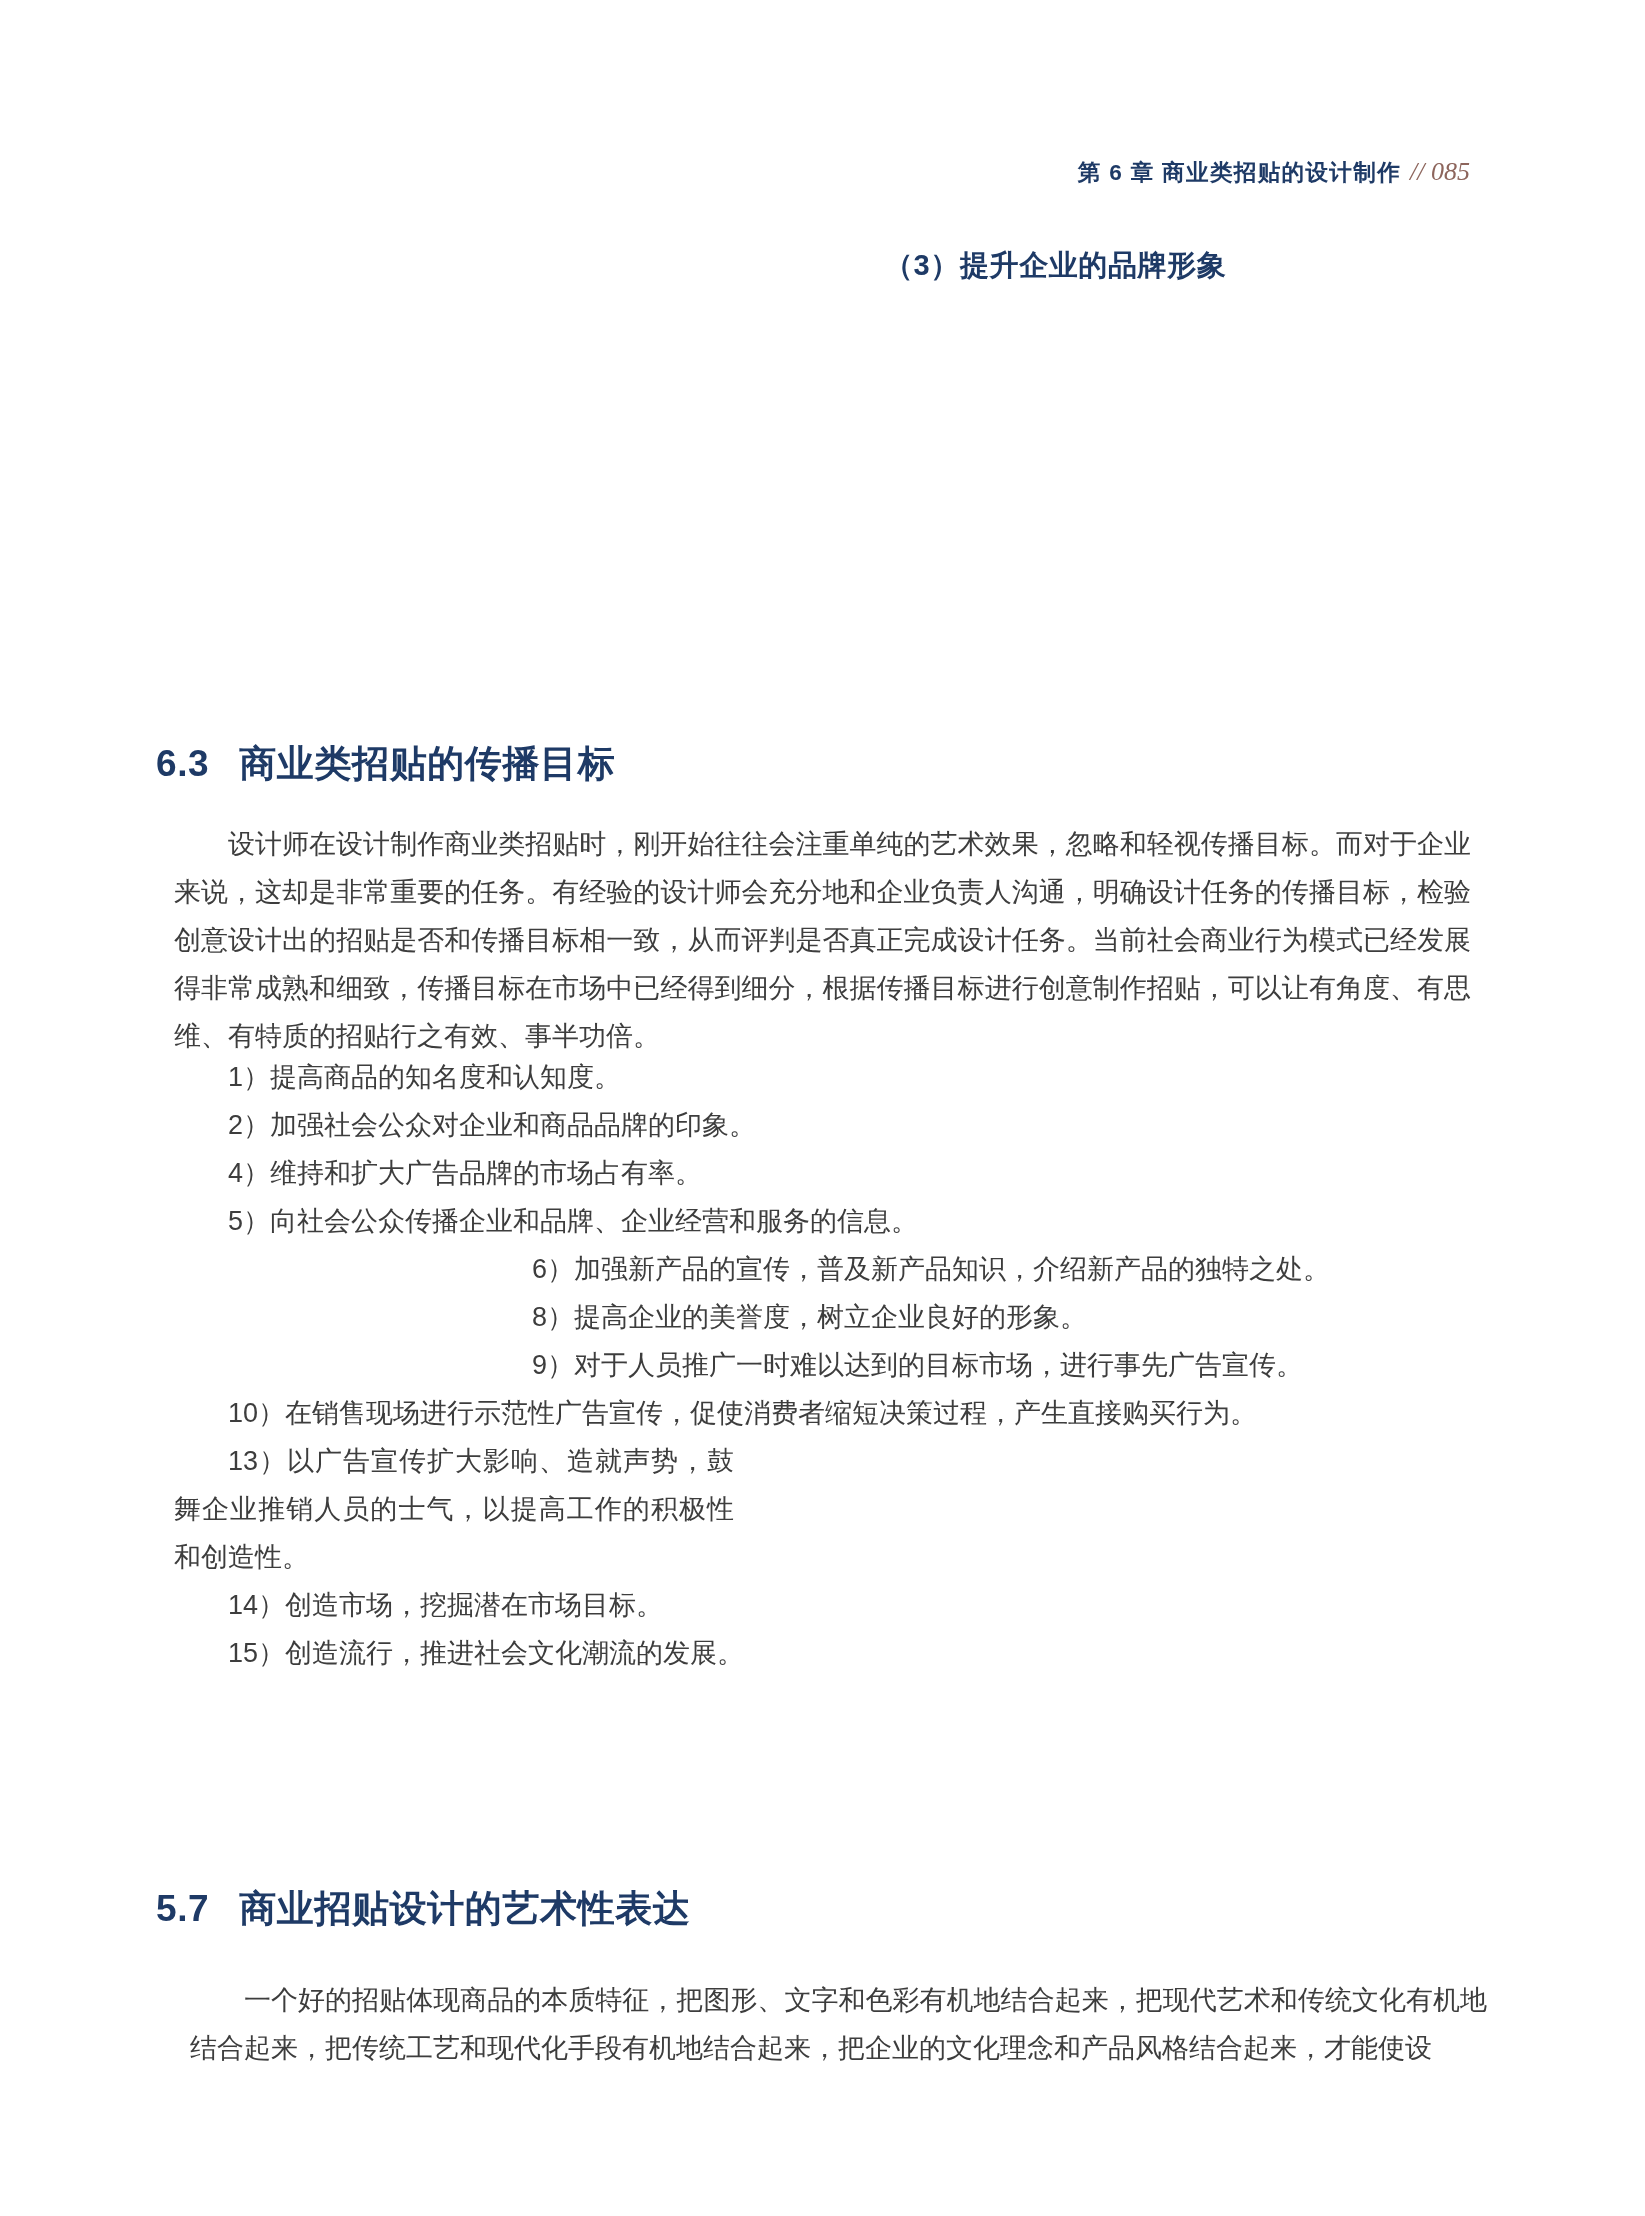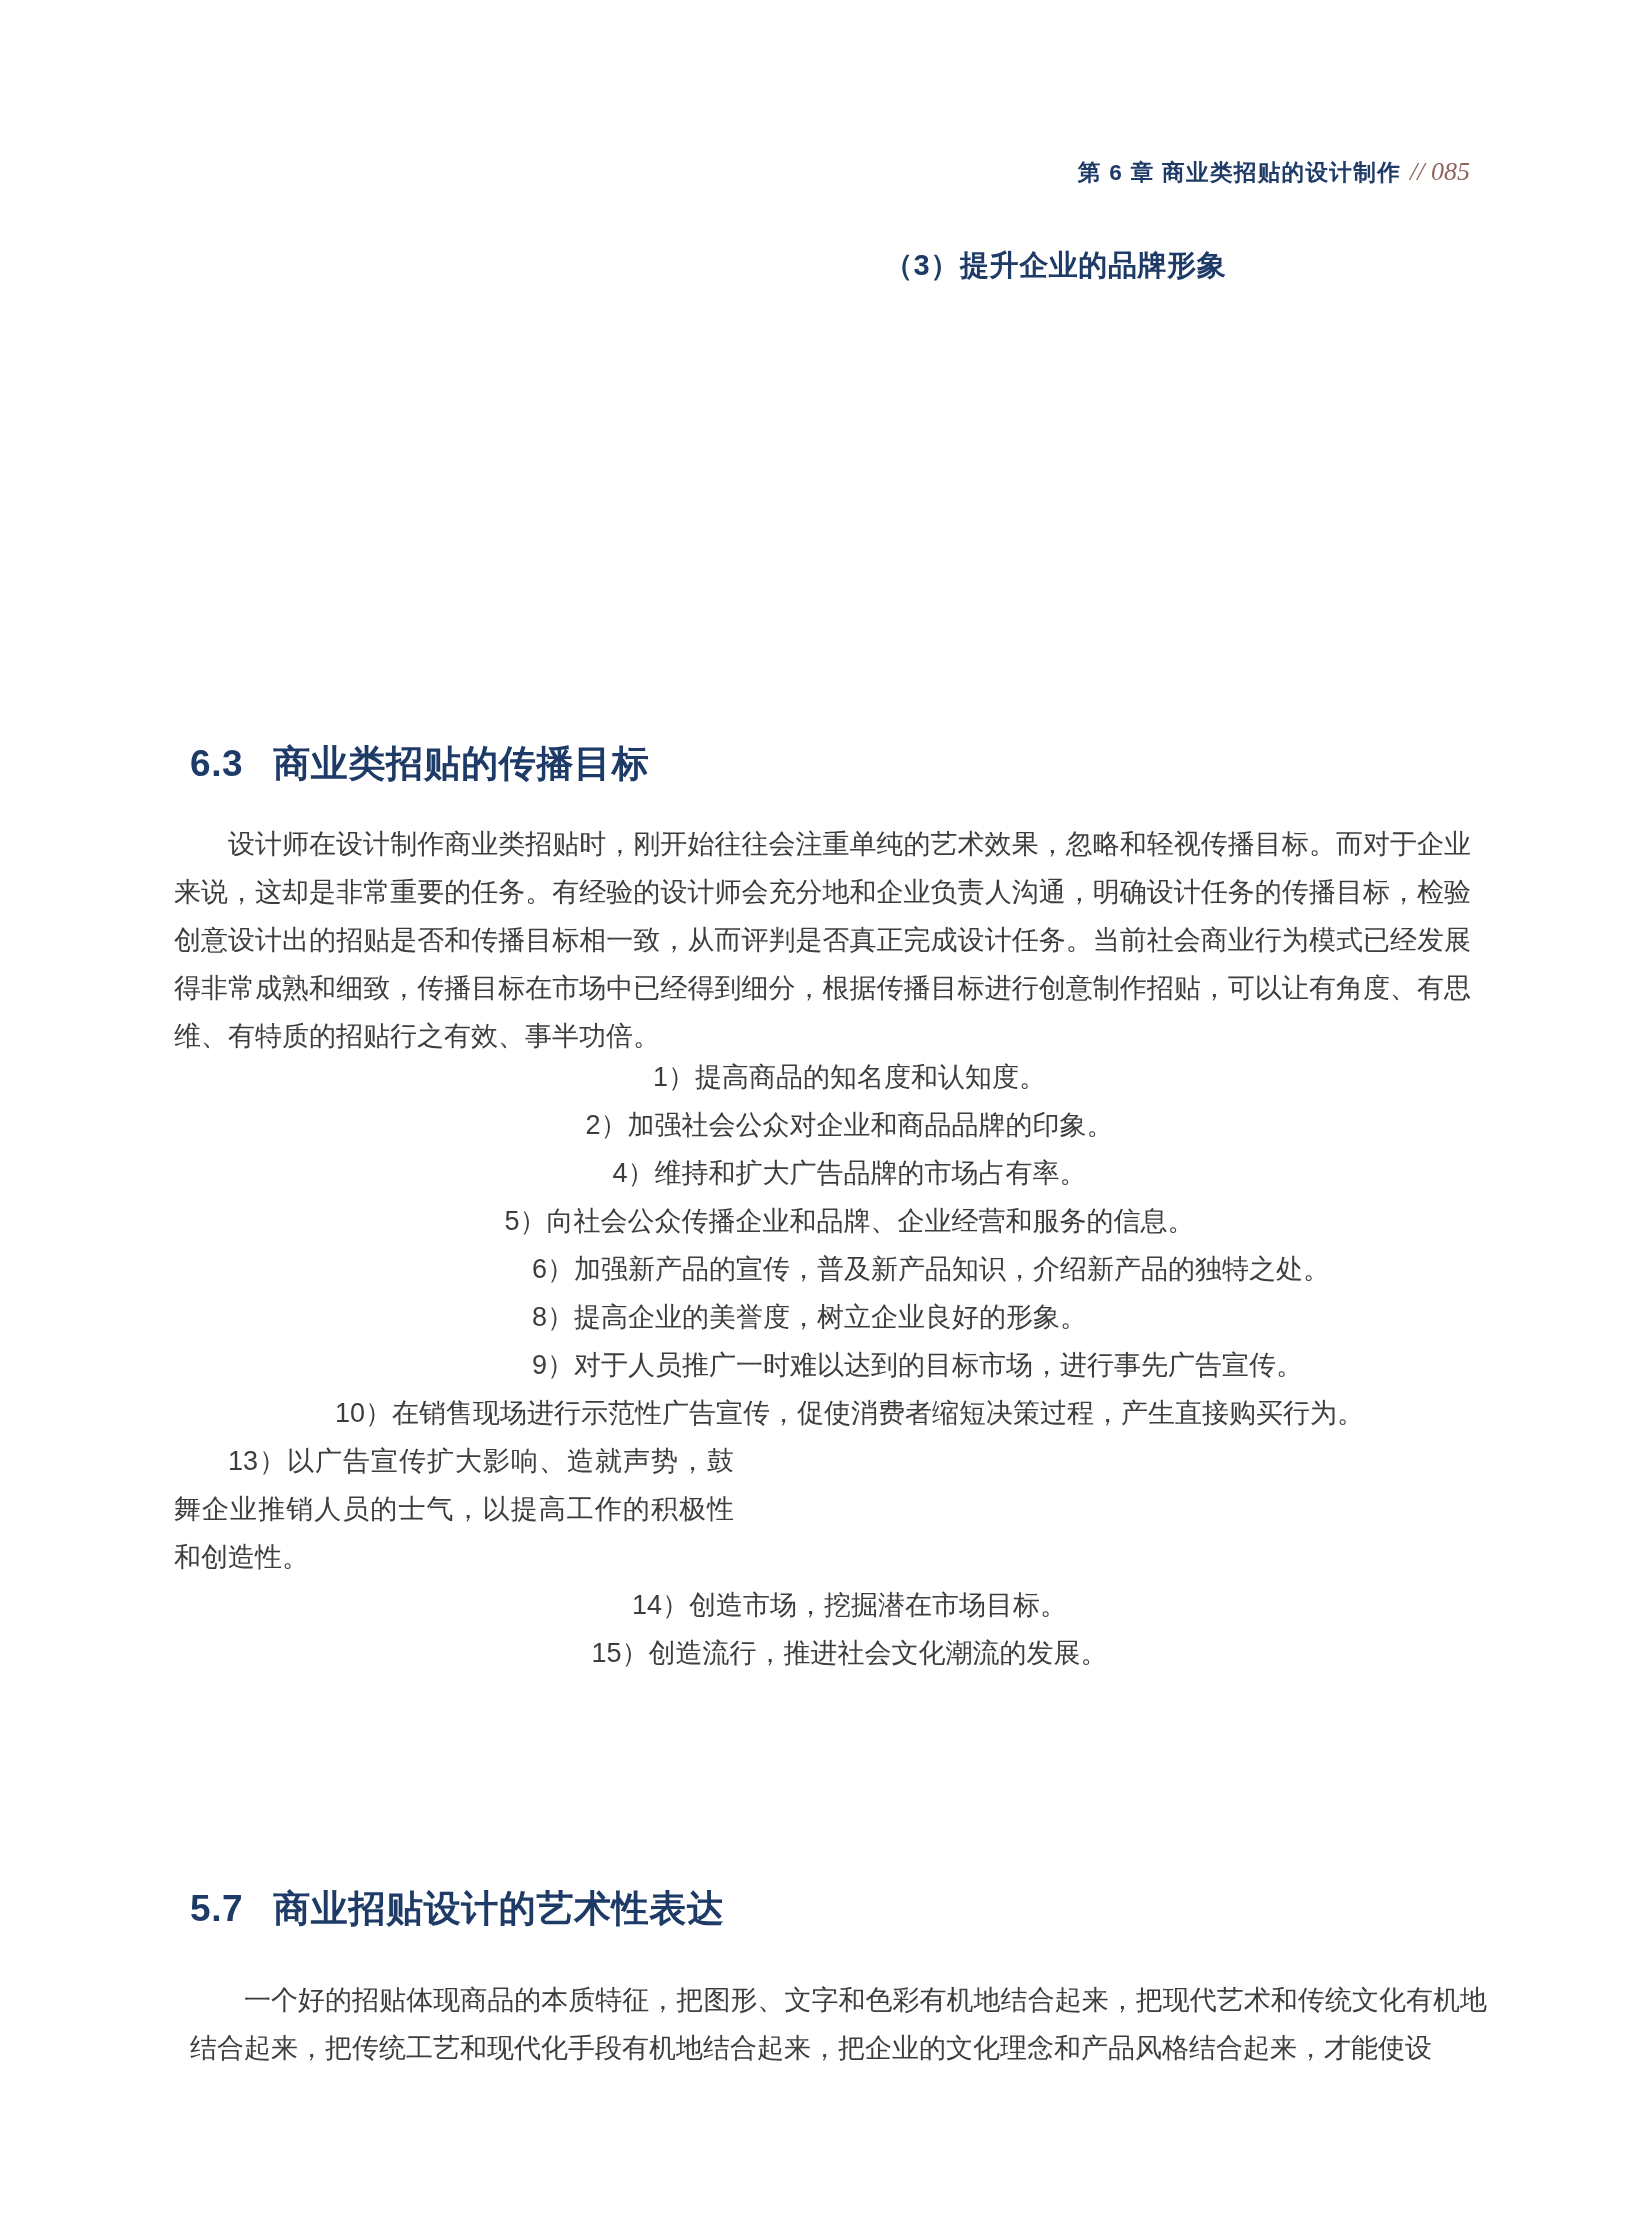--- a/index.html
+++ b/index.html
@@ -58,21 +58,21 @@
     font-size: 27px;
     line-height: 47px;
     text-align: justify;
     text-indent: 2em;
     color: #3d3d3d;
   }
 
   
   .sec {
     position: absolute;
-    left: 190px;
+    left: 156px;
     margin: 0;
     font-size: 37px;
     font-weight: bold;
     color: #1e3a66;
     letter-spacing: 0.6px;
     white-space: nowrap;
   }
   .sec .secnum { margin-right: 30px; }
   .sec63 { top: 739px; }
   .sec64 { top: 1884px; }
@@ -105,21 +105,21 @@
   
   .goals {
     position: absolute;
     left: 174px;
     top: 1053px;
     width: 1297px;
     font-size: 27px;
     line-height: 48px;
   }
   .goal { margin: 0; }
-  .g-std  { text-indent: 2em; text-align: center; }            
+  .g-std  { text-indent: 2em; }            
   .g-deep { padding-left: 358px; }         
   .g-wrap12 { width: 593px; text-indent: 2em; text-align: justify; } 
   .g-wrap13 { width: 560px; text-indent: 2em; text-align: justify; } 
 </style>
 </head>
 <body>
 
 <div class="page">
 
   <div class="page-header">

